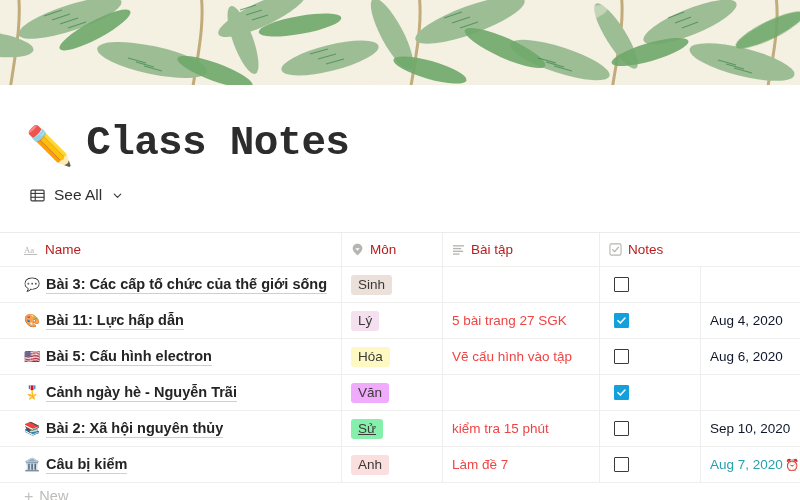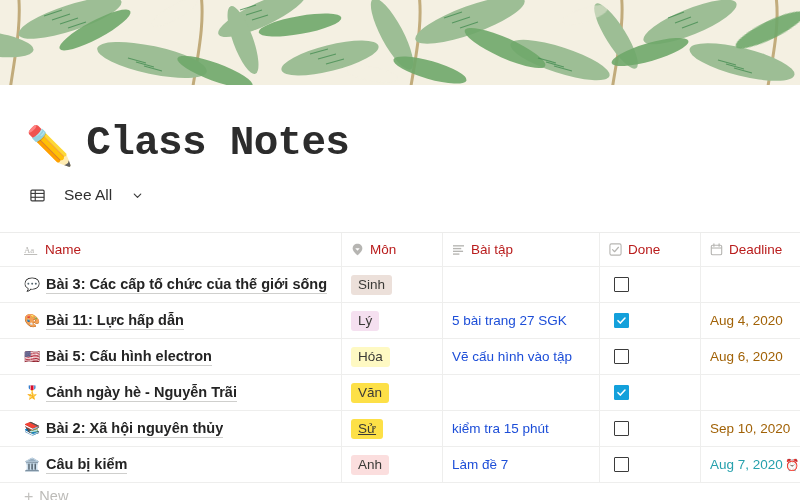--- a/index.html
+++ b/index.html
@@ -51,21 +51,21 @@
     color: #2c2c2c;
     letter-spacing: -0.7px;
     line-height: 1;
     font-family: Liberation Mono, monospace;
   }
 
   
   .view-bar {
     display: flex;
     align-items: center;
-    gap: 19px;
+    gap: 9px;
     padding: 22px 0 0 30px;
   }
   .view-icon { display: inline-flex; align-items: center; }
   .view-label {
     font-size: 15.5px;
     color: #2f2f2f;
     font-family: "Liberation Sans", sans-serif;
   }
   .chev { display: inline-flex; align-items: center; margin-left: 1px; }
 
@@ -140,21 +140,21 @@
     border-radius: 3px;
     font-size: 13.5px;
     line-height: 15px;
     color: #3b3a37;
     white-space: nowrap;
   }
 
   
   .hw-text {
     font-size: 13.5px;
-    color: #1d4ed8;
+    color: #ef4444;
     white-space: nowrap;
     overflow: hidden;
     text-overflow: ellipsis;
   }
 
   
   .cb {
     width: 15px;
     height: 15px;
     box-sizing: border-box;
@@ -169,21 +169,21 @@
   .cb.checked {
     background: #13a0db;
     border-color: #13a0db;
   }
   .cb svg { display: none; }
   .cb.checked svg { display: block; }
 
   
   .dl-text {
     font-size: 13.5px;
-    color: #a16207;
+    color: #0f172a;
     white-space: nowrap;
   }
   .dl-text.accent { color: #26a1ad; }
   .dl-alarm { font-size: 11.5px; margin-left: 3px; }
 
   
   .new-row {
     display: flex;
     align-items: center;
     gap: 6px;
@@ -318,37 +318,24 @@
         </div>
 
         <div class="tcell col-done">
           <span class="hdr-inner">
             <span class="hdr-icon">
               <svg width="13" height="13" viewBox="0 0 14 14">
                 <rect x="1" y="1" width="12" height="12" rx="1.6" fill="none" stroke="#b6b5b2" stroke-width="1.2"></rect>
                 <path d="M3.8 7.2 L6 9.4 L10.2 4.6" fill="none" stroke="#b6b5b2" stroke-width="1.3" stroke-linecap="round" stroke-linejoin="round"></path>
               </svg>
             </span>
-            <span class="hdr-label">Done</span>
-          </span>
-        </div>
-
-        <div class="tcell col-deadline">
-          <span class="hdr-inner">
-            <span class="hdr-icon">
-              <svg width="13" height="13" viewBox="0 0 14 14">
-                <rect x="1.4" y="2.4" width="11.2" height="10.2" rx="1.4" fill="none" stroke="#b6b5b2" stroke-width="1.2"></rect>
-                <line x1="1.4" y1="5.4" x2="12.6" y2="5.4" stroke="#b6b5b2" stroke-width="1.2"></line>
-                <line x1="4.2" y1="1" x2="4.2" y2="3.4" stroke="#b6b5b2" stroke-width="1.3" stroke-linecap="round"></line>
-                <line x1="9.8" y1="1" x2="9.8" y2="3.4" stroke="#b6b5b2" stroke-width="1.3" stroke-linecap="round"></line>
-              </svg>
-            </span>
-            <span class="hdr-label">Deadline</span>
-          </span>
-        </div>
+            <span class="hdr-label">Notes</span>
+          </span>
+        </div>
+
       </div>
 
       <div class="trow">
         <div class="tcell col-name">
           <span class="name-inner">
             <span class="row-emoji">💬</span>
             <span class="name-text">Bài 3: Các cấp tố chức của thế giới sống</span>
           </span>
         </div>
         <div class="tcell col-mon">
@@ -416,21 +403,21 @@
       </div>
 
       <div class="trow">
         <div class="tcell col-name">
           <span class="name-inner">
             <span class="row-emoji">🎖️</span>
             <span class="name-text">Cảnh ngày hè - Nguyễn Trãi</span>
           </span>
         </div>
         <div class="tcell col-mon">
-          <span class="tag" style="background: #fde047;">Văn</span>
+          <span class="tag" style="background: #f0abfc;">Văn</span>
         </div>
         <div class="tcell col-baitap">
           <span class="hw-text"></span>
         </div>
         <div class="tcell col-done">
           <span class="cb checked">
             <svg width="11" height="11" viewBox="0 0 12 12">
                 <path d="M2.2 6.2 L4.7 8.8 L9.8 3.3" fill="none" stroke="#ffffff" stroke-width="1.7" stroke-linecap="round" stroke-linejoin="round"></path>
               </svg>
           </span>
@@ -441,21 +428,21 @@
       </div>
 
       <div class="trow">
         <div class="tcell col-name">
           <span class="name-inner">
             <span class="row-emoji">📚</span>
             <span class="name-text">Bài 2: Xã hội nguyên thủy</span>
           </span>
         </div>
         <div class="tcell col-mon">
-          <span class="tag" style="background: #fde047; text-decoration: underline;">Sử</span>
+          <span class="tag" style="background: #86efac; text-decoration: underline;">Sử</span>
         </div>
         <div class="tcell col-baitap">
           <span class="hw-text">kiểm tra 15 phút</span>
         </div>
         <div class="tcell col-done">
           <span class="cb">
             
           </span>
         </div>
         <div class="tcell col-deadline">

